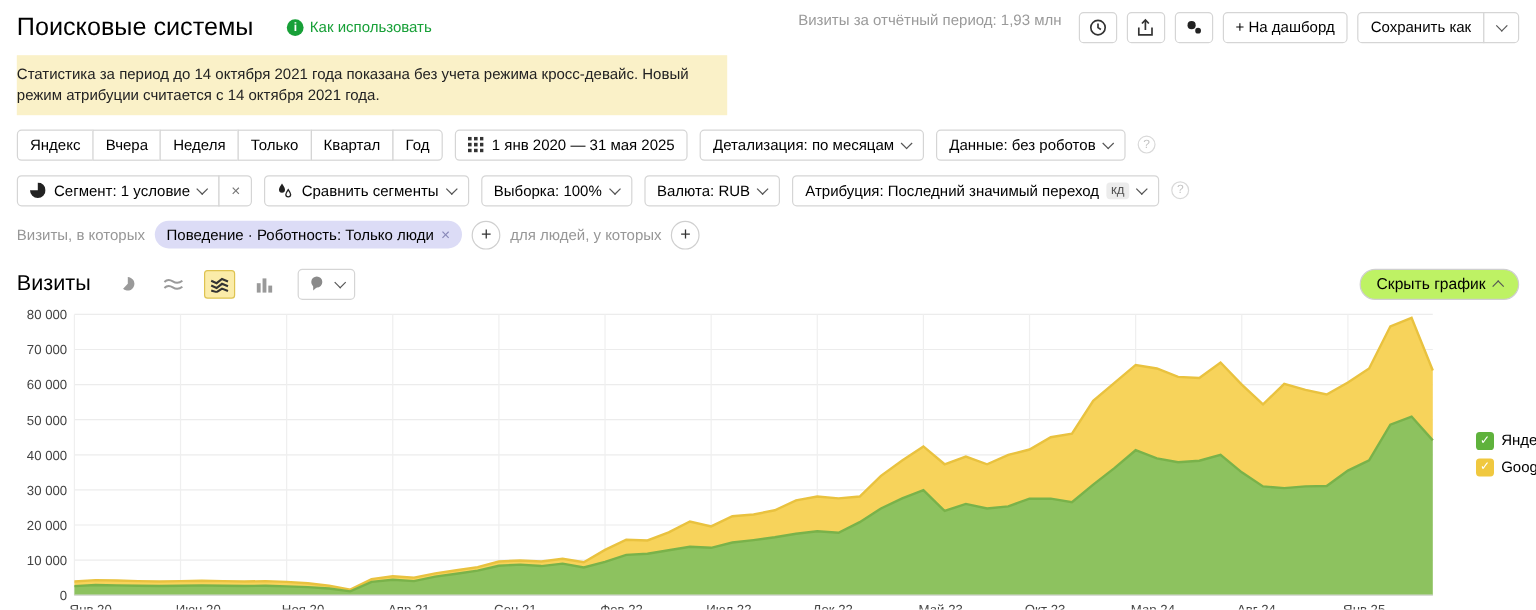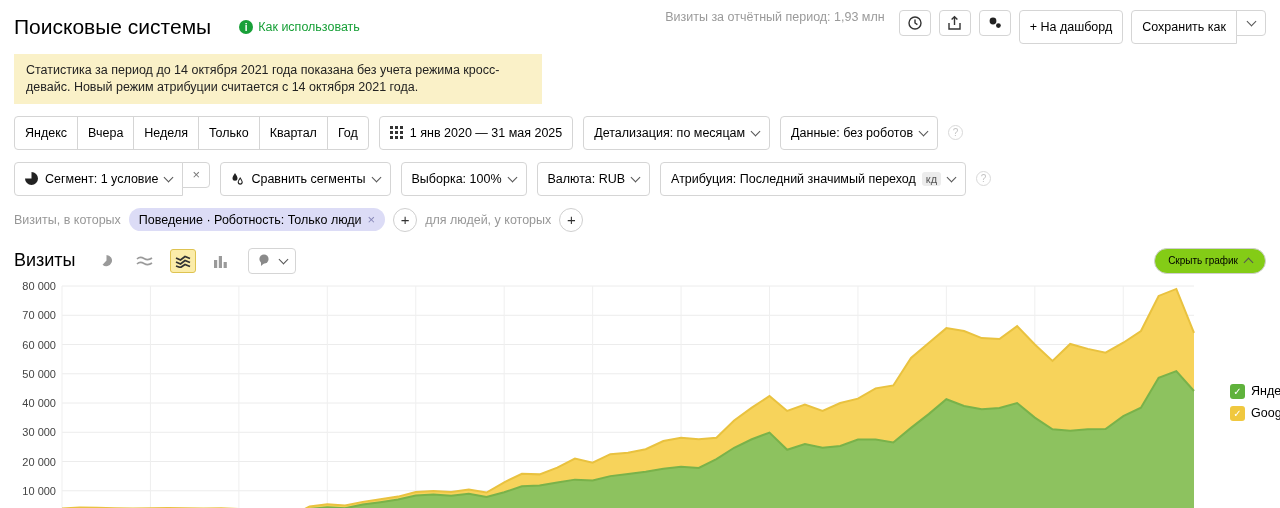--- a/index.html
+++ b/index.html
@@ -12,38 +12,38 @@
   .header-left { display:flex; align-items:center; gap:28px; }
   h1 { font-size:21px; font-weight:400; }
   .howto { display:inline-flex; align-items:center; gap:5px; color:#18a038; font-size:12.5px; cursor:pointer; }
   .info-dot { width:14px; height:14px; border-radius:50%; background:#18a038; color:#fff; font-size:10px;
     display:inline-flex; align-items:center; justify-content:center; font-weight:bold; }
   .header-right { display:flex; gap:8px; }
   .period { color:#9a9a9a; font-size:12.5px; margin-right:6px; }
 
   
   .btn, .iconbtn { background:#fff; border:1px solid #d5d5d5; border-radius:4px; height:26px;
-    display:inline-flex; align-items:center; padding:16px 10px; font-size:12.5px; cursor:pointer; white-space:nowrap; color:#000;
+    display:inline-flex; align-items:center; padding:0 10px; font-size:12.5px; cursor:pointer; white-space:nowrap; color:#000;
     font-family:inherit; }
   .iconbtn { width:32px; justify-content:center; padding:0; }
   .btn-group { display:inline-flex; }
   .btn-group .btn { border-radius:0; margin-left:-1px; }
   .btn-group .btn:first-child { border-radius:4px 0 0 4px; margin-left:0; }
   .btn-group .btn:last-child { border-radius:0 4px 4px 0; }
   .split { display:inline-flex; }
   .split .btn:first-child { border-radius:4px 0 0 4px; }
   .split .btn:last-child { border-radius:0 4px 4px 0; margin-left:-1px; width:30px; justify-content:center; padding:0; }
 
   .chev { display:inline-block; width:7px; height:7px; border-right:1.4px solid #555; border-bottom:1.4px solid #555;
     transform:rotate(45deg); margin:-3px 0 0 7px; }
   .chev.up { transform:rotate(-135deg); margin-top:4px; }
   .chev.solo { margin-left:0; }
 
   
-  .notice { background:#faf1c8; padding:8px 12px; width:528px; font-size:12.5px; line-height:1.35;
+  .notice { background:#faf1c8; padding:8px 0; width:592px; font-size:12.5px; line-height:1.35;
     margin-bottom:12px; color:#222; }
 
   .row { display:flex; align-items:center; gap:10px; margin-bottom:12px; }
   .qmark { width:15px; height:15px; border:1px solid #d9d9d9; border-radius:50%; color:#c4c4c4; font-size:10px;
     display:inline-flex; align-items:center; justify-content:center; }
   .ico { display:inline-flex; margin-right:7px; }
   .badge { background:#ececec; border-radius:3px; font-size:11px; color:#555; padding:1px 4px; margin-left:6px; }
 
   
   .filterrow { gap:8px; margin:0 0 16px 0; }
@@ -56,22 +56,22 @@
   .xbtn { color:#777; width:28px; justify-content:center; padding:0; font-size:13px; }
 
   
   .chart-header { display:flex; align-items:center; margin-bottom:4px; }
   .chart-title { font-size:18px; margin-right:18px; }
   .cticons { display:flex; align-items:center; gap:12px; }
   .cticon { display:inline-flex; align-items:center; justify-content:center; width:26px; height:24px; cursor:pointer; border-radius:3px; }
   .cticon.selected { background:#fbeca9; border:1px solid #dec351; }
   .bubble-btn { border:1px solid #d5d5d5; border-radius:4px; height:26px; padding:0 8px; display:inline-flex;
     align-items:center; background:#fff; cursor:pointer; margin-left:2px; }
-  .hidepill { margin-left:auto; border:1px solid #cfcfcf; border-radius:14px; background:#84cc16; height:26px;
-    padding:0 13px; font-size:10px; display:inline-flex; align-items:center; cursor:pointer; font-family:inherit; }
+  .hidepill { margin-left:auto; border:1px solid #cfcfcf; border-radius:14px; background:#bef264; height:26px;
+    padding:0 13px; font-size:13px; display:inline-flex; align-items:center; cursor:pointer; font-family:inherit; }
 
   
   .chart-wrap { position:relative; }
   .legend { position:absolute; left:1216px; top:106px; display:flex; flex-direction:column; gap:7px; }
   .legend-item { display:flex; align-items:center; gap:6px; font-size:12.5px; cursor:pointer; }
   .cbx { width:15px; height:15px; border-radius:3px; color:#fff; font-size:10px; display:inline-flex;
     align-items:center; justify-content:center; }
 </style>
 </head>
 <body>

